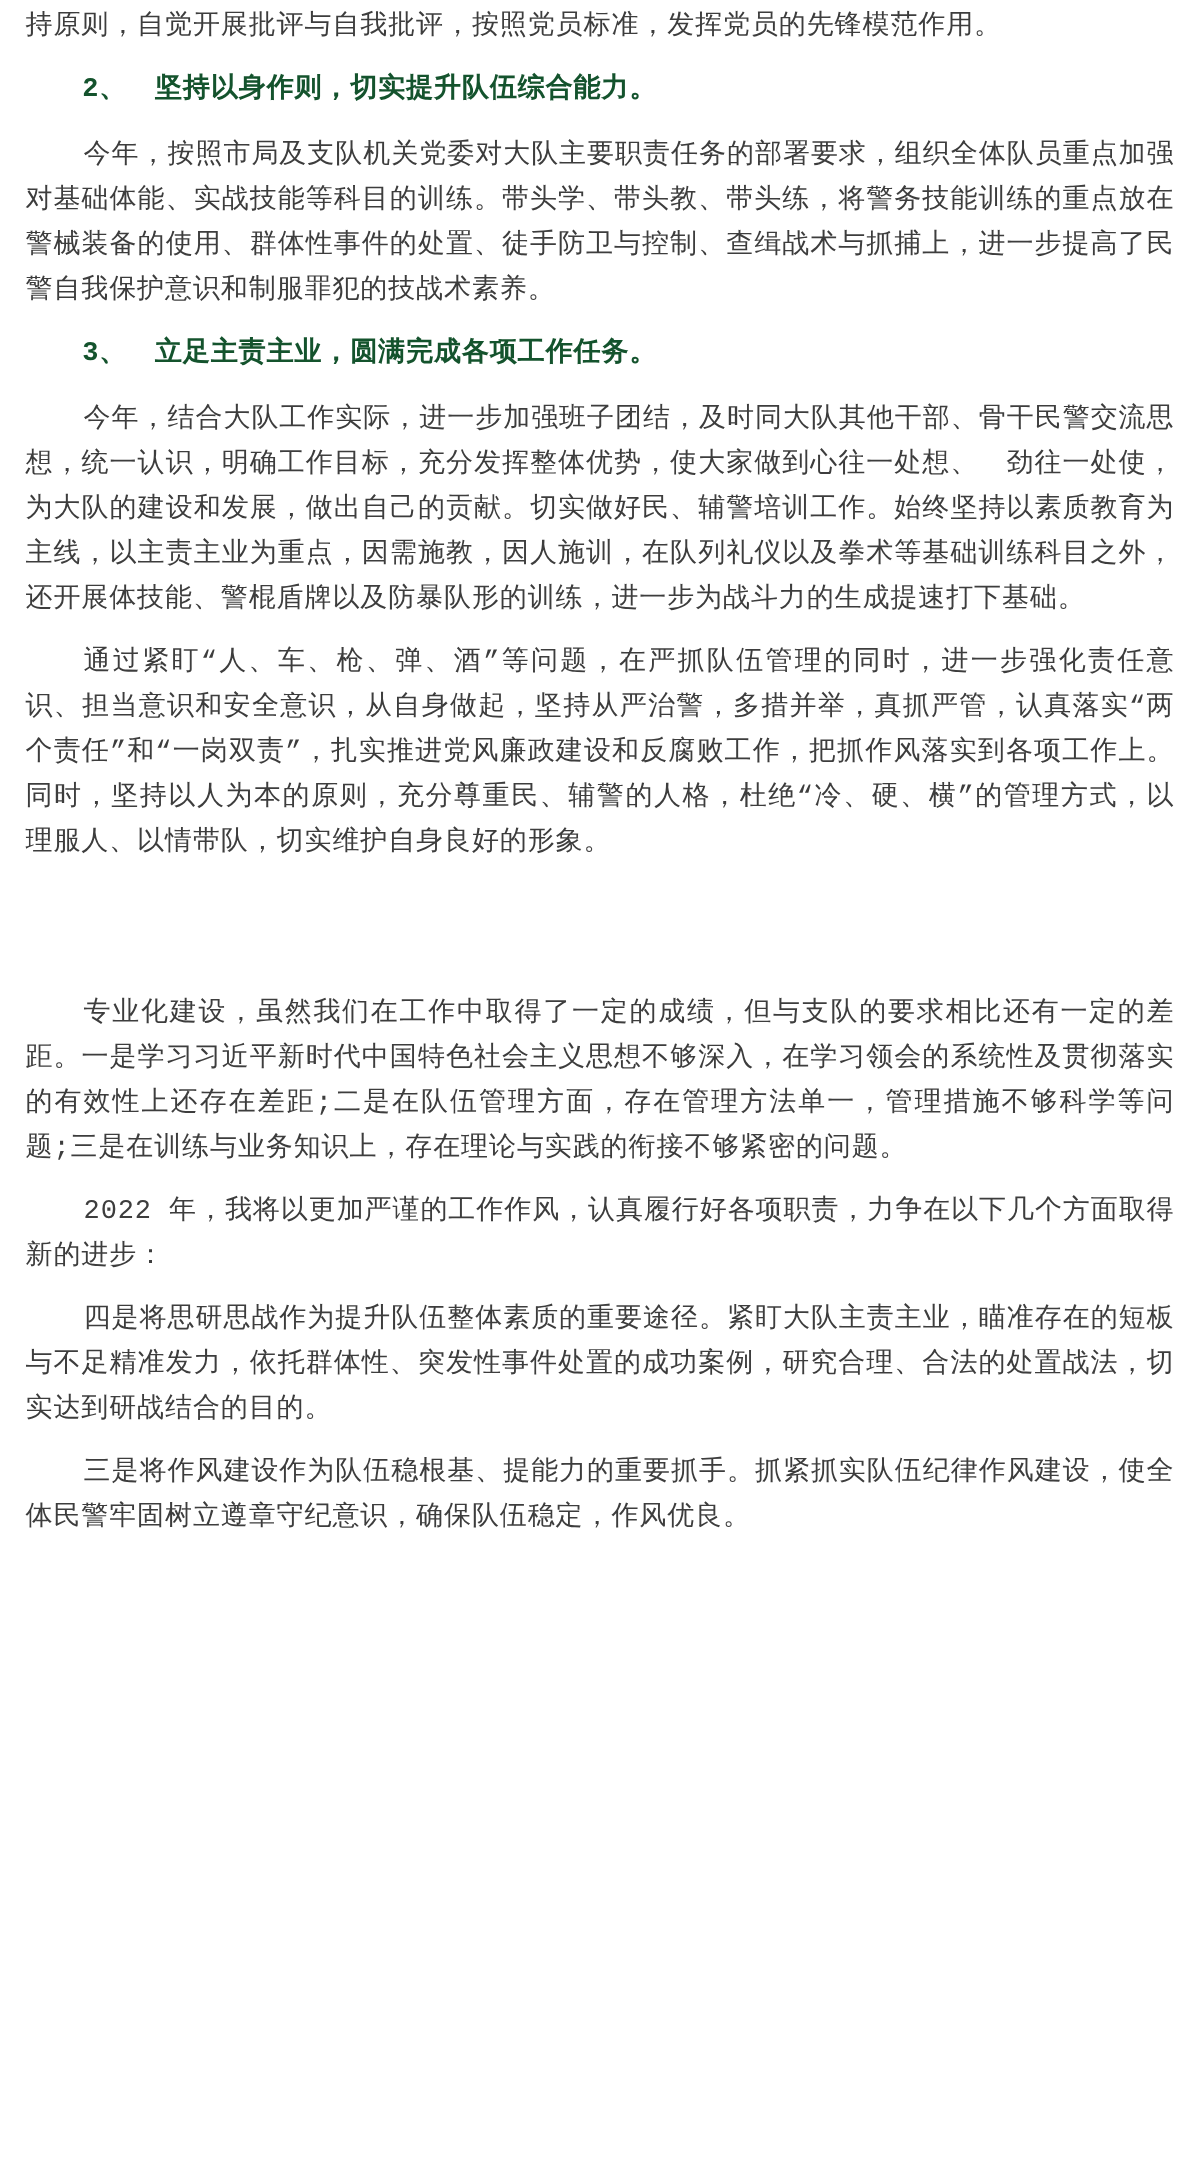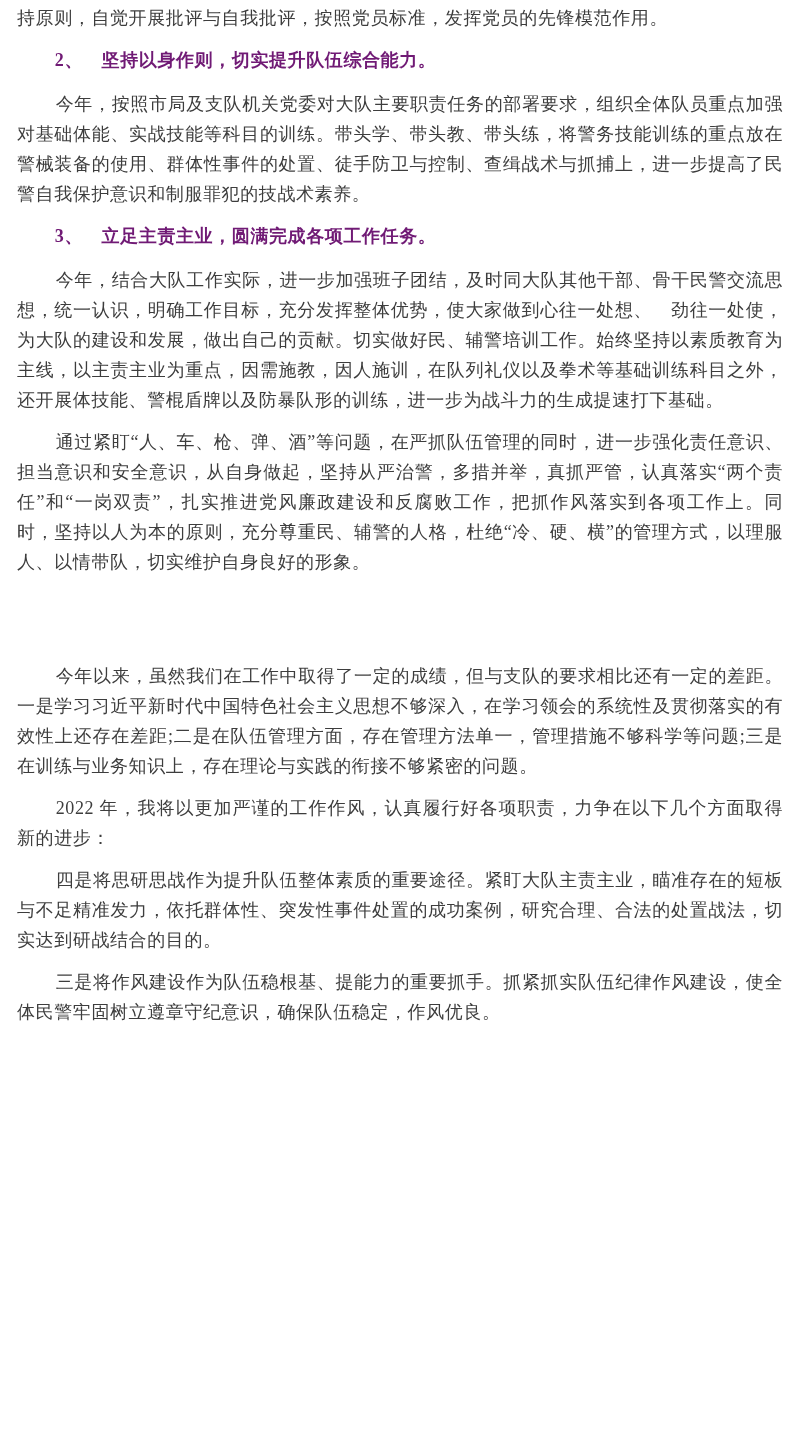--- a/index.html
+++ b/index.html
@@ -9,38 +9,38 @@
   }
   .page {
     position: relative;
     width: 800px;
     height: 1444px;
     margin: 0 auto;
     background: #ffffff;
     box-sizing: border-box;
     padding: 3px 17px 0 17px;
     overflow: hidden;
-    font-family: Liberation Serif, serif;
+    font-family: Liberation Mono, monospace;
     font-size: 18px;
     line-height: 30px;
     letter-spacing: 0.6px;
     color: #3d3d3d;
     text-align: justify;
   }
   .para {
     margin: 0 0 12px 0;
     text-indent: 2.15em;
   }
   .para.continuation {
     text-indent: 0;
   }
   .heading {
     margin: 4px 0 14px 0;
     font-weight: 700;
-    color: #701a75;
+    color: #14532d;
     text-indent: 2.1em;
   }
   .big-gap {
     height: 72px;
   }
 </style>
 </head>
 <body>
 
 <div class="page">
@@ -54,21 +54,21 @@
   <p class="heading">3、　立足主责主业，圆满完成各项工作任务。</p>
 
   <p class="para">今年，结合大队工作实际，进一步加强班子团结，及时同大队其他干部、骨干民警交流思想，统一认识，明确工作目标，充分发挥整体优势，使大家做到心往一处想、　劲往一处使，为大队的建设和发展，做出自己的贡献。切实做好民、辅警培训工作。始终坚持以素质教育为主线，以主责主业为重点，因需施教，因人施训，在队列礼仪以及拳术等基础训练科目之外，还开展体技能、警棍盾牌以及防暴队形的训练，进一步为战斗力的生成提速打下基础。</p>
 
 
   <p class="para">通过紧盯“人、车、枪、弹、酒”等问题，在严抓队伍管理的同时，进一步强化责任意识、担当意识和安全意识，从自身做起，坚持从严治警，多措并举，真抓严管，认真落实“两个责任”和“一岗双责”，扎实推进党风廉政建设和反腐败工作，把抓作风落实到各项工作上。同时，坚持以人为本的原则，充分尊重民、辅警的人格，杜绝“冷、硬、横”的管理方式，以理服人、以情带队，切实维护自身良好的形象。</p>
 
   <div class="big-gap"></div>
 
 
-  <p class="para">今年以来，虽然我们在工作中取得了一定的成绩，但与支队的要求相比还有一定的差距。一是学习习近平新时代中国特色社会主义思想不够深入，在学习领会的系统性及贯彻落实的有效性上还存在差距;二是在队伍管理方面，存在管理方法单一，管理措施不够科学等问题;三是在训练与业务知识上，存在理论与实践的衔接不够紧密的问题。</p>
+  <p class="para">专业化建设，虽然我们在工作中取得了一定的成绩，但与支队的要求相比还有一定的差距。一是学习习近平新时代中国特色社会主义思想不够深入，在学习领会的系统性及贯彻落实的有效性上还存在差距;二是在队伍管理方面，存在管理方法单一，管理措施不够科学等问题;三是在训练与业务知识上，存在理论与实践的衔接不够紧密的问题。</p>
 
   <p class="para">2022 年，我将以更加严谨的工作作风，认真履行好各项职责，力争在以下几个方面取得新的进步：</p>
 
 
 
   <p class="para">四是将思研思战作为提升队伍整体素质的重要途径。紧盯大队主责主业，瞄准存在的短板与不足精准发力，依托群体性、突发性事件处置的成功案例，研究合理、合法的处置战法，切实达到研战结合的目的。</p>
 
   <p class="para">三是将作风建设作为队伍稳根基、提能力的重要抓手。抓紧抓实队伍纪律作风建设，使全体民警牢固树立遵章守纪意识，确保队伍稳定，作风优良。</p>
 
 </div>

